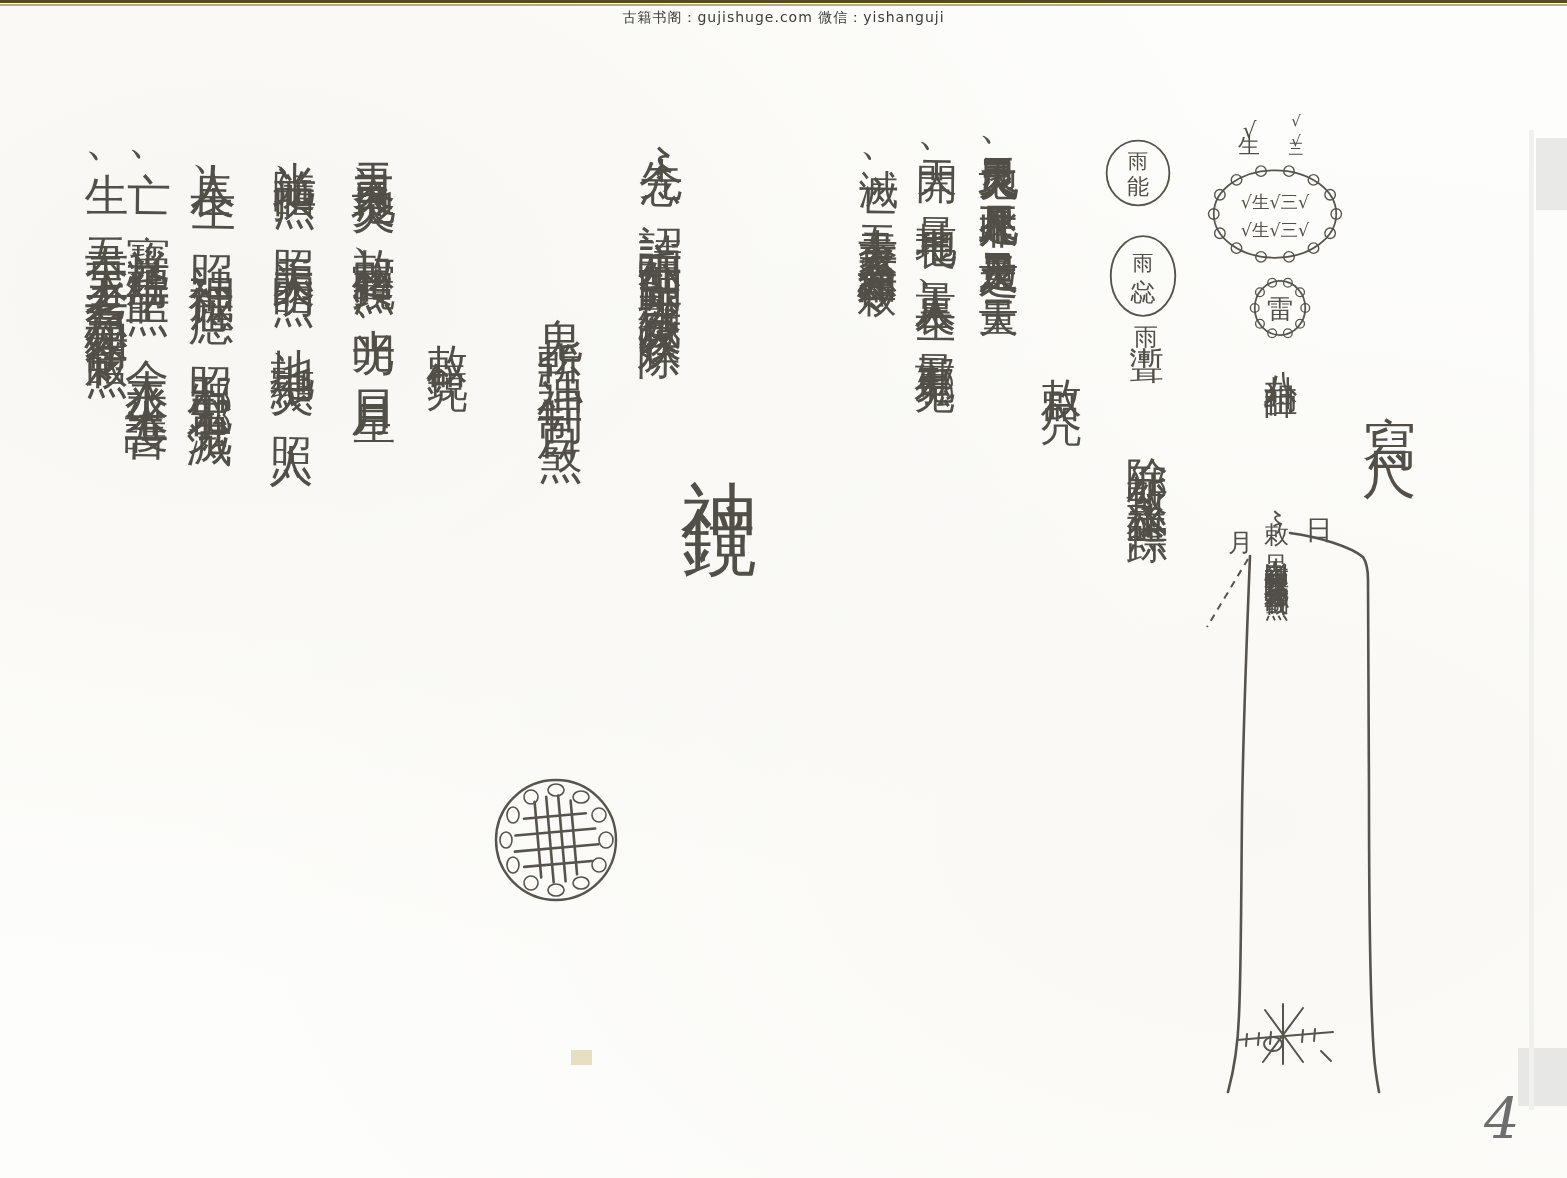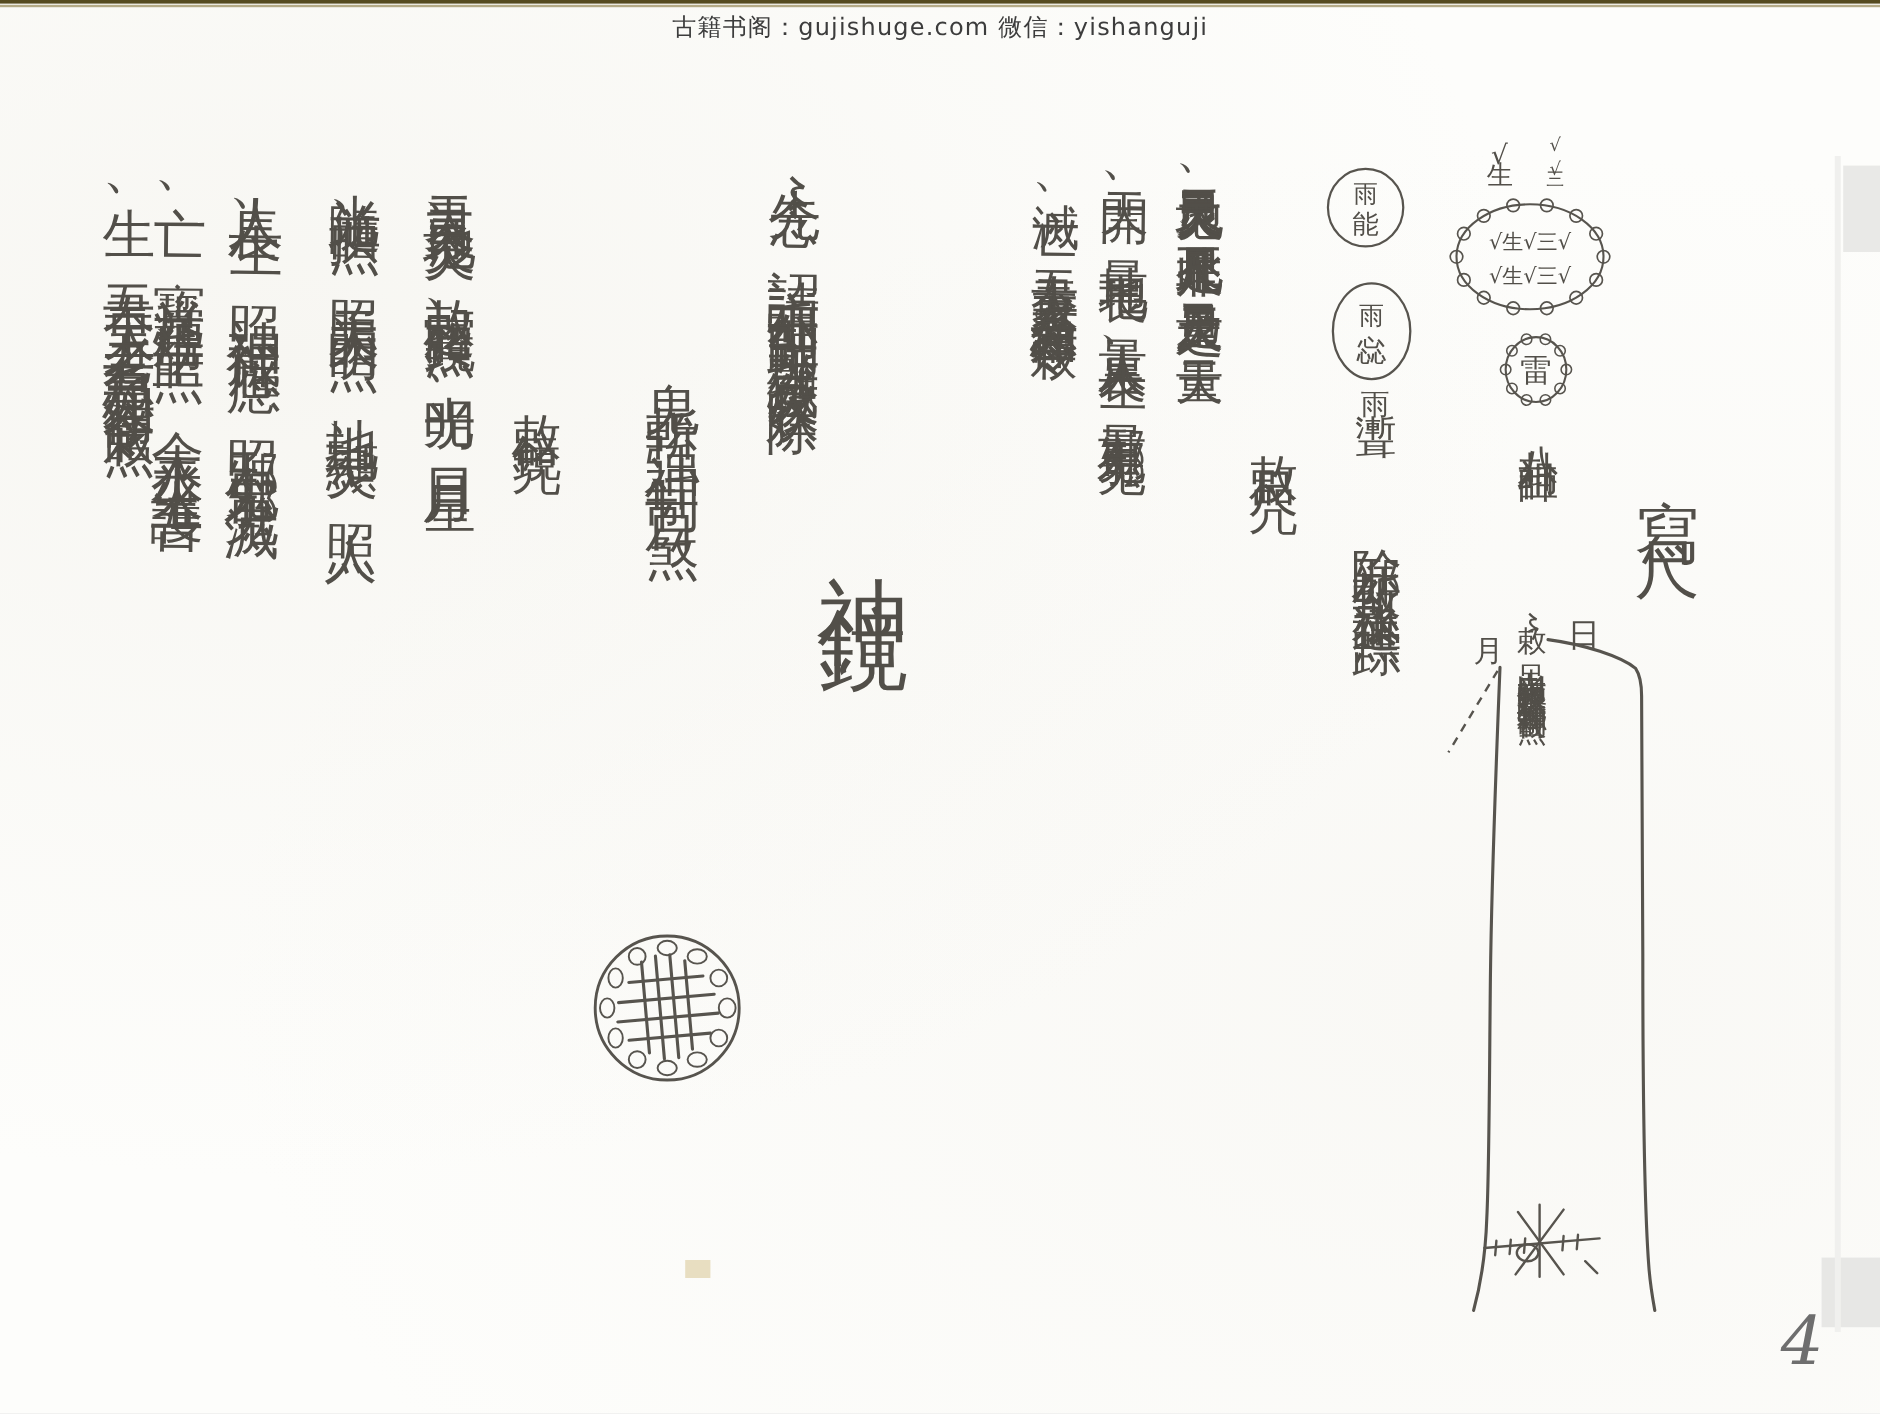--- a/index.html
+++ b/index.html
@@ -8,21 +8,21 @@
     background:
       radial-gradient(ellipse at 15% 25%, rgba(240,238,231,.45), transparent 55%),
       radial-gradient(ellipse at 80% 70%, rgba(241,239,233,.35), transparent 60%),
       #fdfdfb;
     font-family:"DejaVu Serif", serif;color:#524f49;
   }
   .topbar{position:absolute;left:0;top:0;width:100%;height:3px;background:#564b20;}
   .topbar2{position:absolute;left:0;top:4px;width:100%;height:2px;background:#8f8049;opacity:.65;}
   .watermark{
     position:absolute;left:0;top:9px;width:100%;text-align:center;
-    font-family:"DejaVu Sans", sans-serif;font-size:20px;color:#3c3c3c;letter-spacing:1px;
+    font-family:"DejaVu Sans", sans-serif;font-size:14px;color:#3c3c3c;letter-spacing:1px;
   }
   .vcol{
     position:absolute;writing-mode:vertical-rl;text-orientation:upright;
     white-space:nowrap;line-height:1;color:#524f49;
   }
   .stack{position:absolute;text-align:center;line-height:.95;}
   .stack .t1{display:block;font-size:24px;}
   .stack .t2{display:block;font-size:36px;}
   svg{position:absolute;overflow:visible;}
   svg path, svg ellipse, svg circle, svg line{stroke:#57544e;fill:none;}

